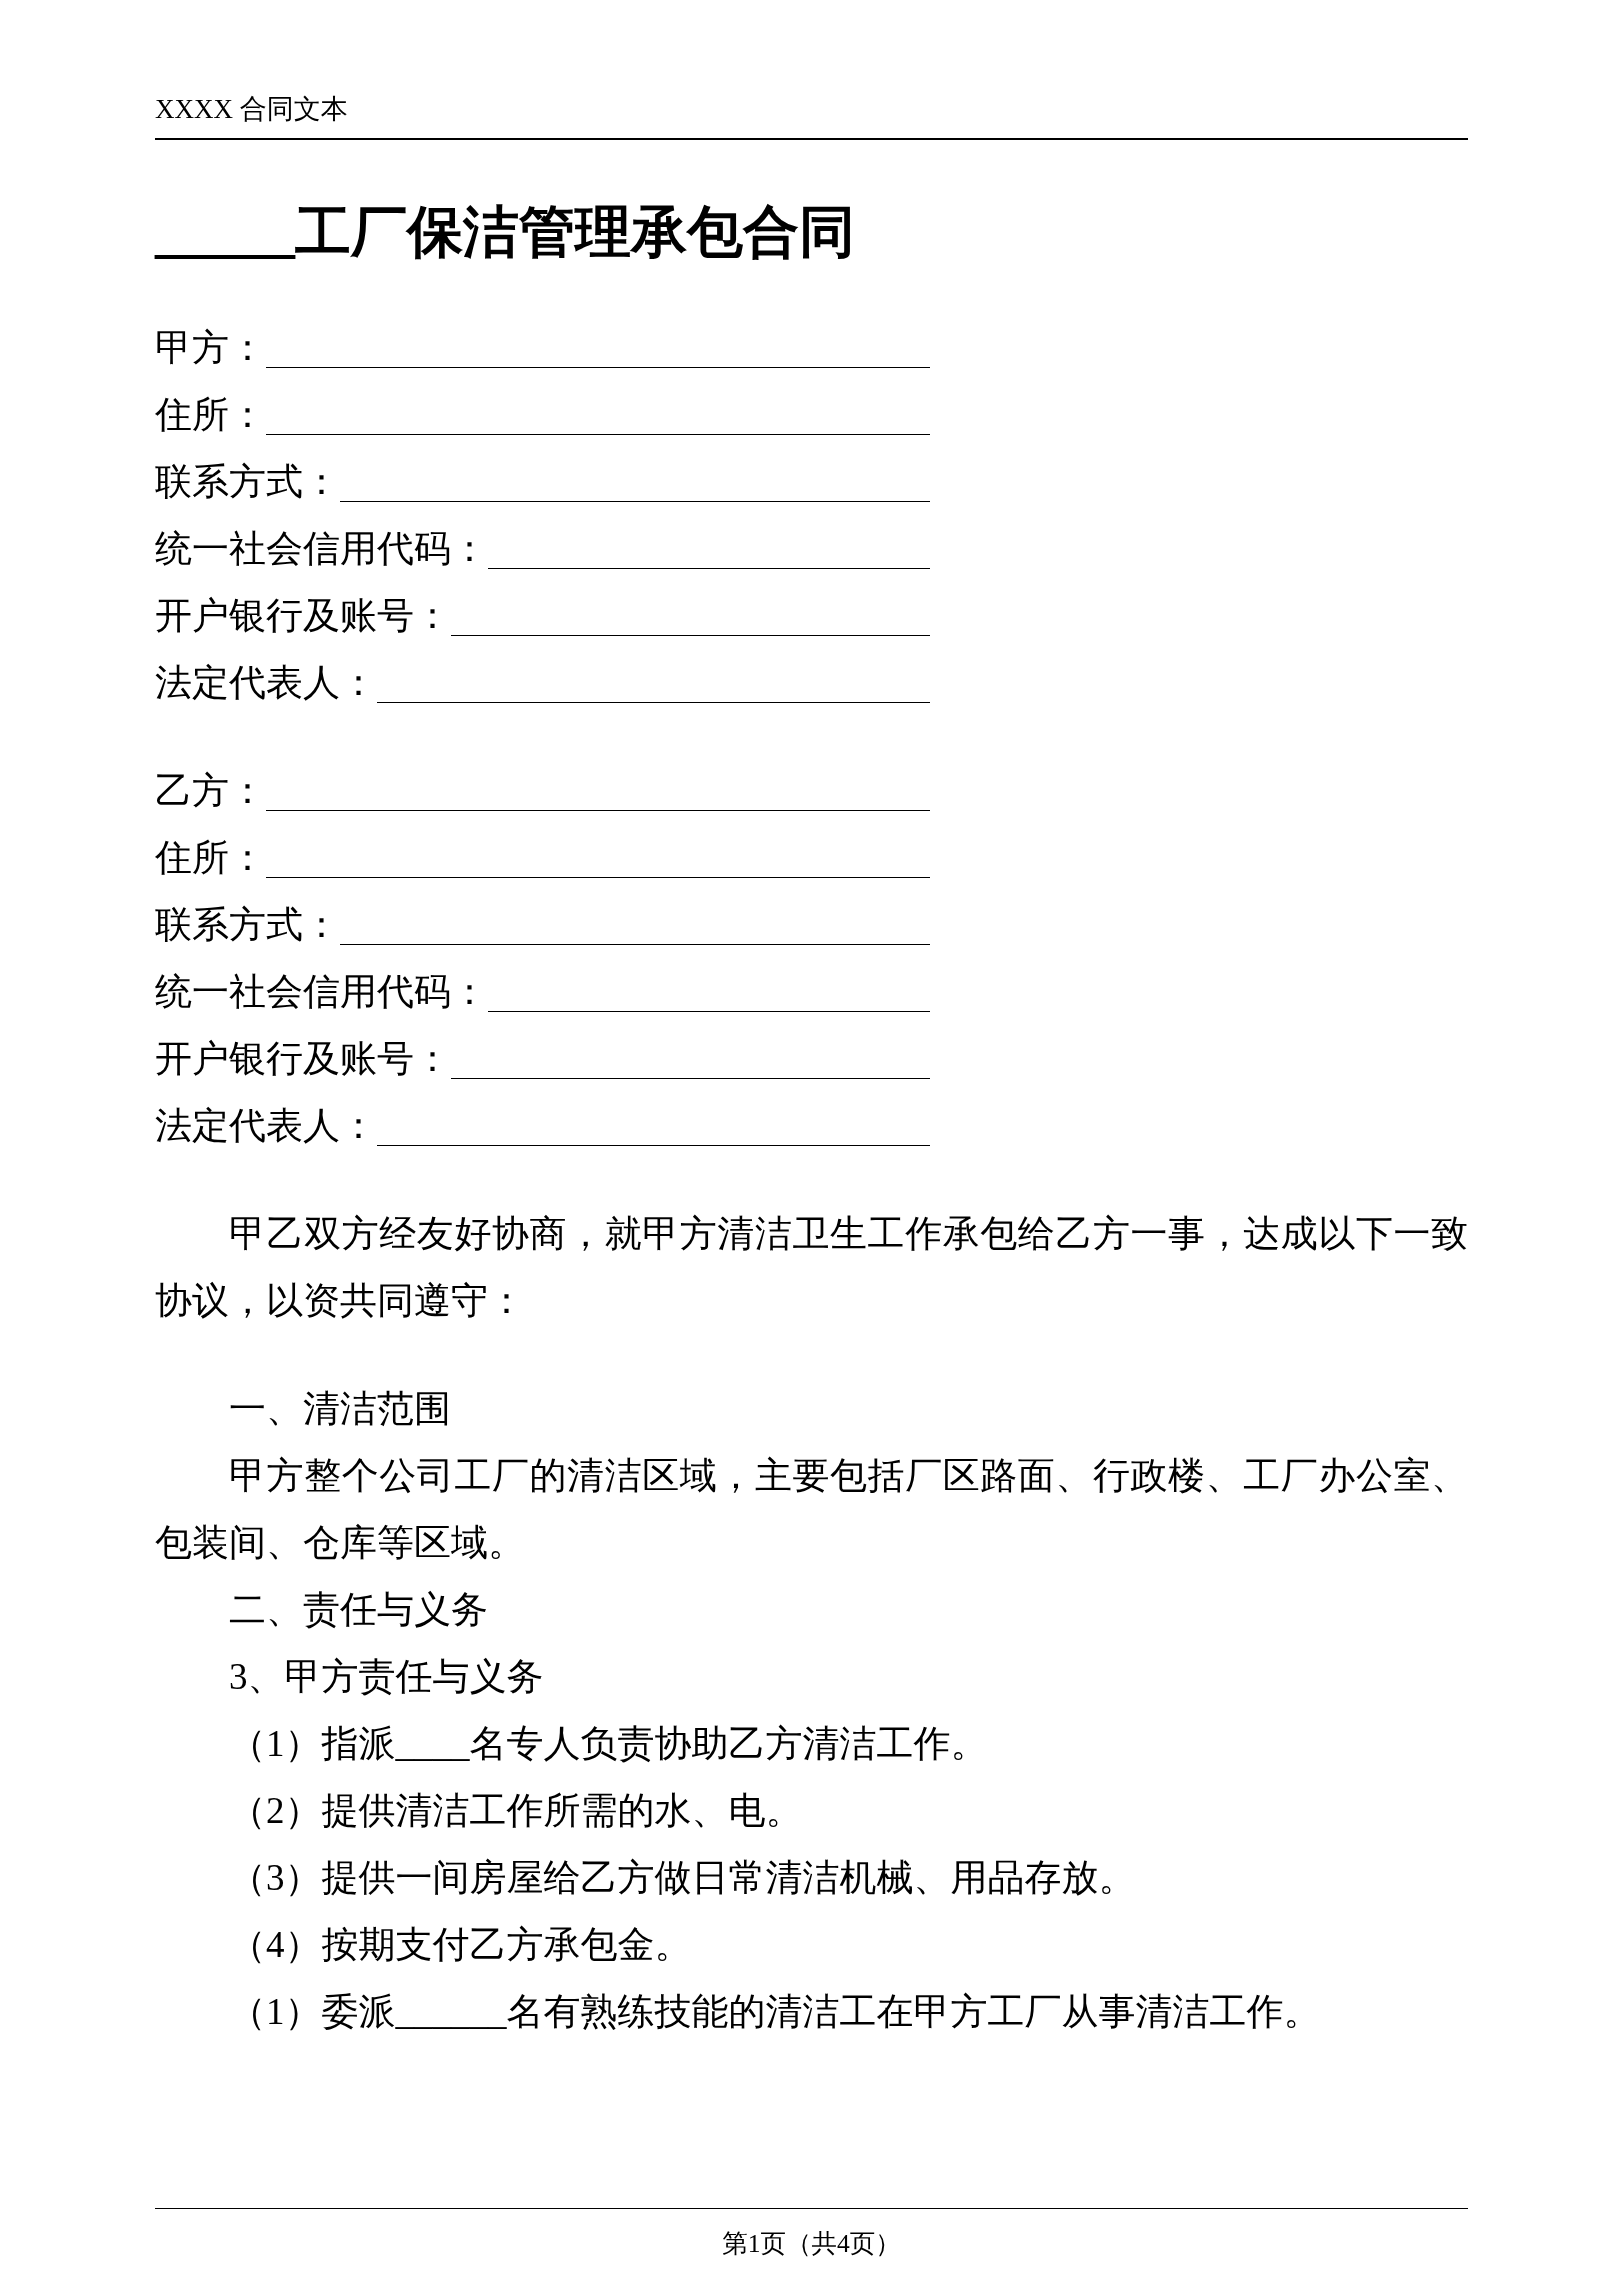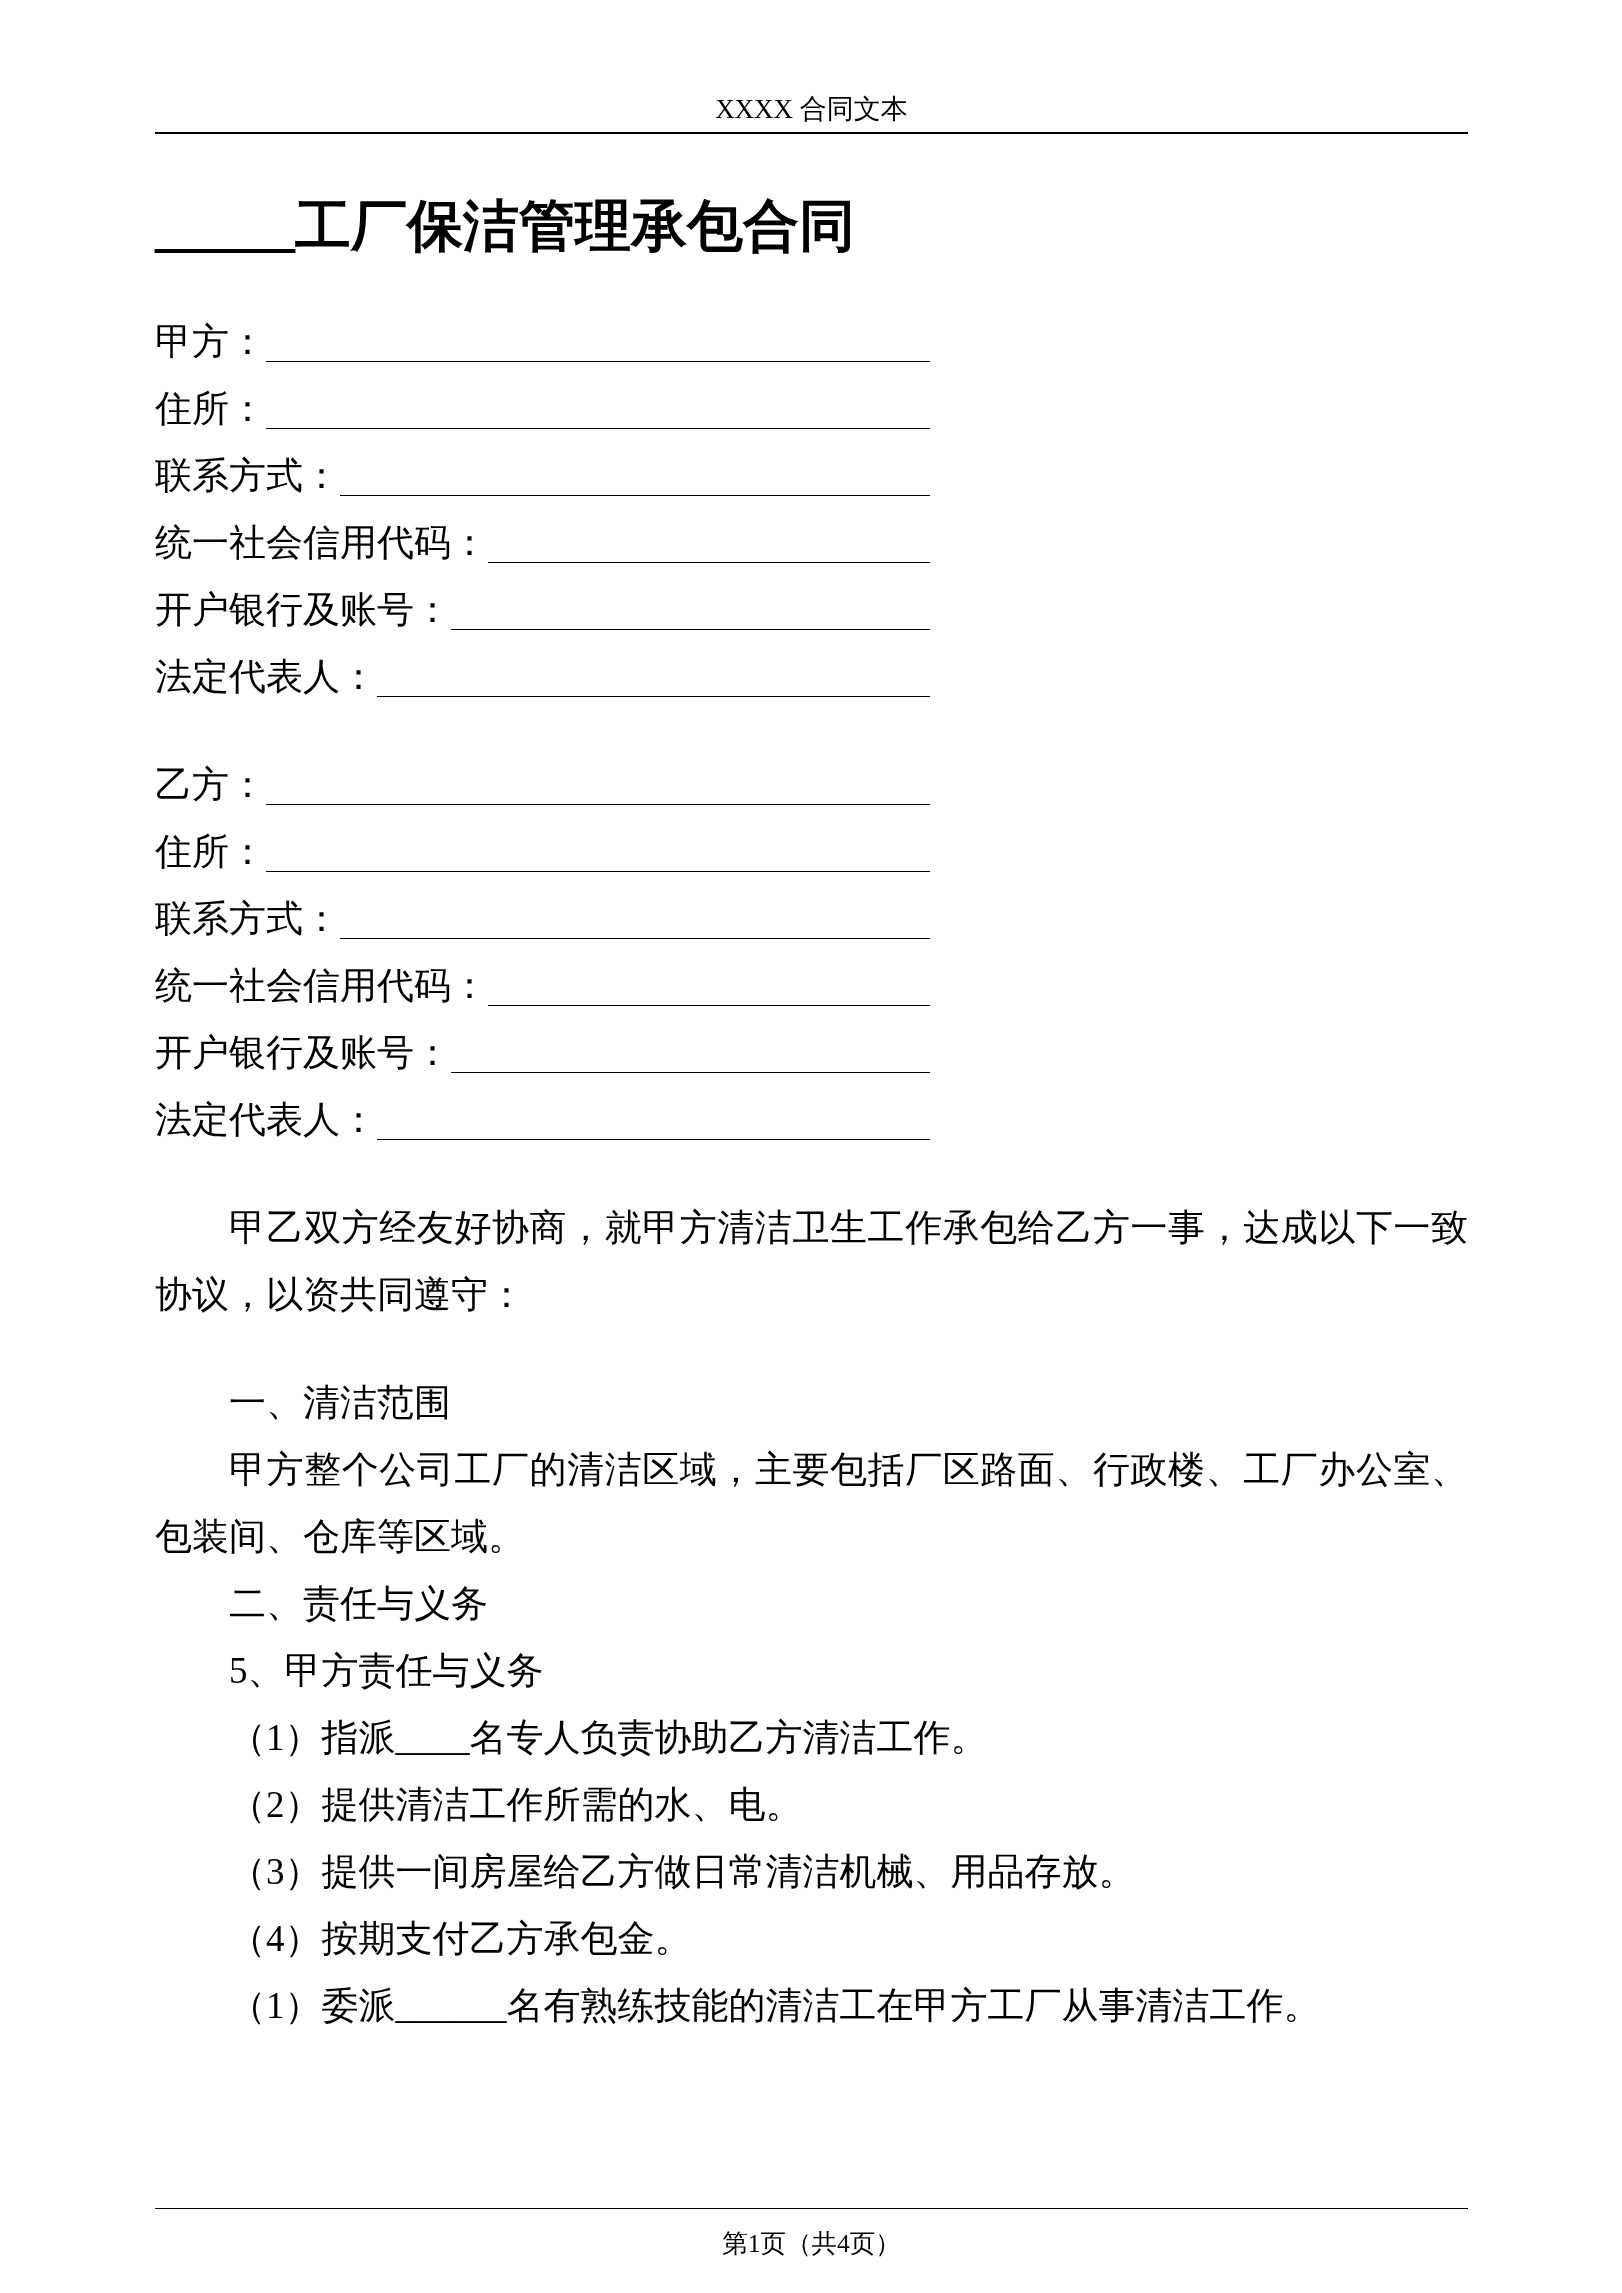--- a/index.html
+++ b/index.html
@@ -14,23 +14,23 @@
     padding: 91px 155px 33px 155px;
     background: #ffffff;
     color: #000000;
     font-family: "Liberation Serif", "DejaVu Serif", serif;
     font-size: 37px;
     display: flex;
     flex-direction: column;
     overflow: hidden;
   }
   .doc-header {
-    text-align: center;
+    text-align: left;
     font-size: 27px;
-    padding-bottom: 5px;
+    padding-bottom: 11px;
     border-bottom: 2.7px solid #000000;
   }
   .title {
     margin: 64px 0 4px 0;
     font-size: 56px;
     font-weight: bold;
     line-height: 56px;
   }
   .party-block { margin-top: 50px; }
   .party-block.second { margin-top: 41px; }
@@ -126,21 +126,21 @@
       <span class="field-blank"></span>
     </div>
   </div>
 
   <p class="para preamble">甲乙双方经友好协商，就甲方清洁卫生工作承包给乙方一事，达成以下一致协议，以资共同遵守：</p>
 
   <p class="para first-heading">一、清洁范围</p>
   <p class="para">甲方整个公司工厂的清洁区域，主要包括厂区路面、行政楼、工厂办公室、包装间、仓库等区域。</p>
 
   <p class="para">二、责任与义务</p>
-  <p class="para">5、甲方责任与义务</p>
+  <p class="para">3、甲方责任与义务</p>
   <p class="para">（1）指派____名专人负责协助乙方清洁工作。</p>
   <p class="para">（2）提供清洁工作所需的水、电。</p>
   <p class="para">（3）提供一间房屋给乙方做日常清洁机械、用品存放。</p>
   <p class="para">（4）按期支付乙方承包金。</p>
   <p class="para">（1）委派______名有熟练技能的清洁工在甲方工厂从事清洁工作。</p>
 
   <div class="doc-footer">
     <span>第1页（共4页）</span>
   </div>
 

